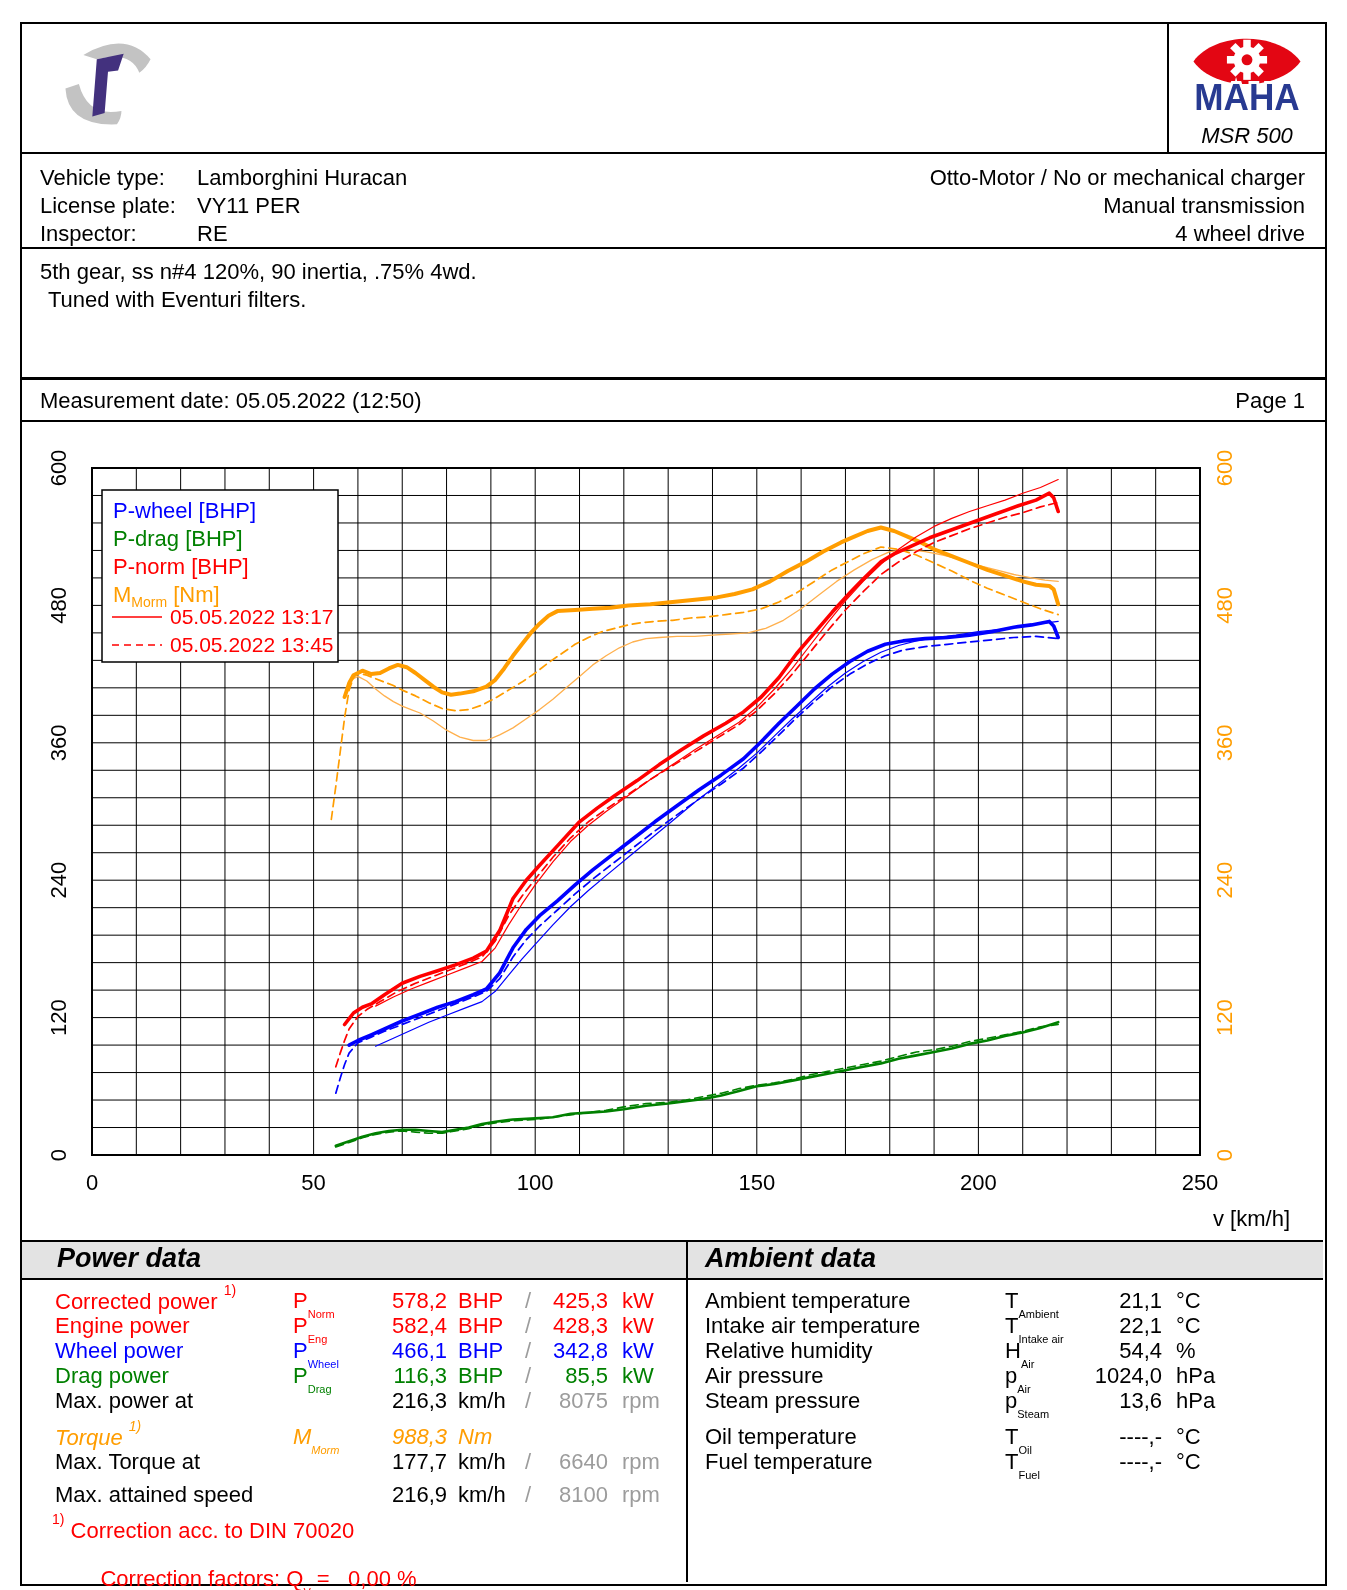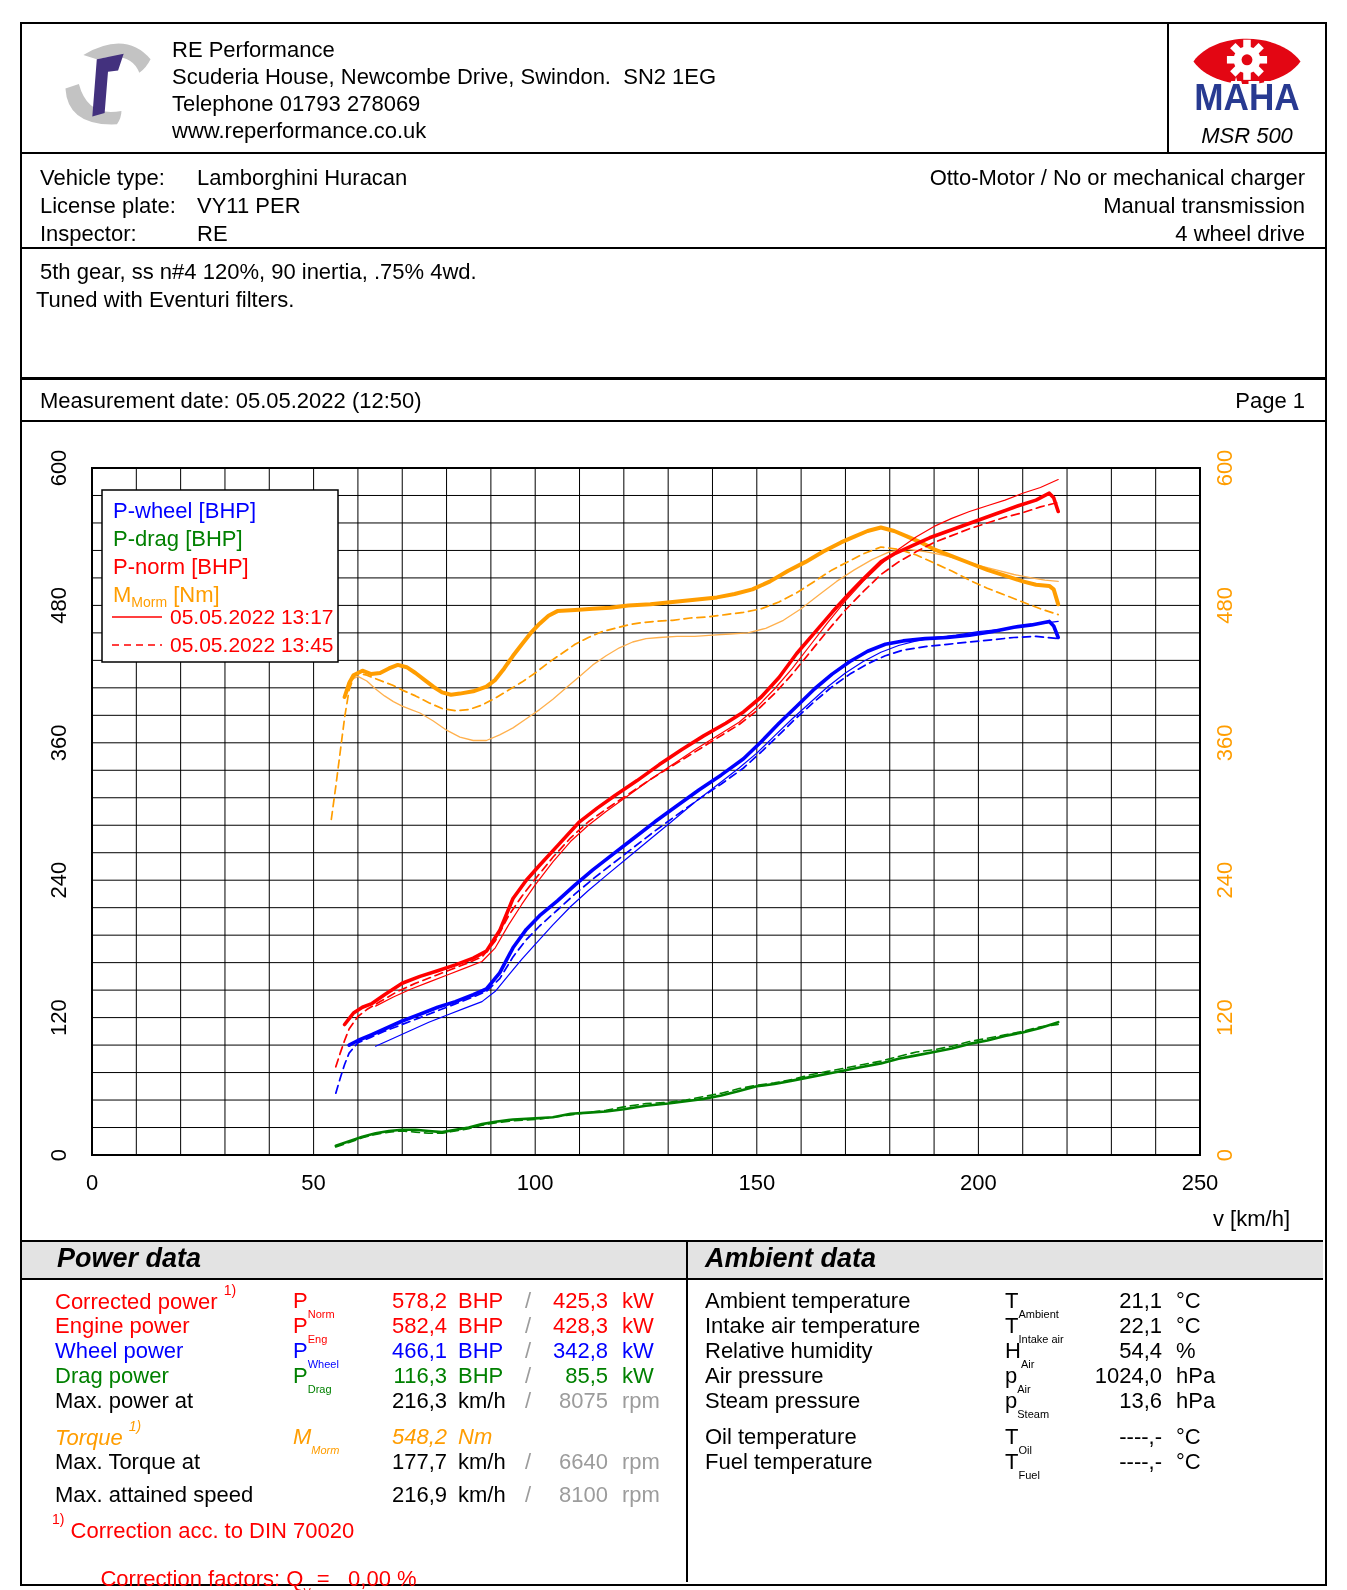--- a/index.html
+++ b/index.html
@@ -36,26 +36,20 @@
 <body>
 
 <div id="page">
   <div class="abs" id="pageborder"></div>
 
   <svg class="abs" style="left:52px;top:30px" width="112" height="108" viewBox="0 0 100 96">
     <path d="M28,22 Q66,0 88,26 Q84,34 78,38 Q70,18 40,26 Z" fill="#c3c3c3"></path>
     <path d="M12,52 Q14,86 58,84 Q62,78 62,72 Q32,78 24,48 Z" fill="#c3c3c3"></path>
     <path d="M40,26 L64,21 L59,36 L50,37 L47,74 L36,77 Z" fill="#43317e"></path>
   </svg>
-  <div class="abs" style="left:172px;top:36px">
-    <div class="t22">RE Performance</div>
-    <div class="t22 pre">Scuderia House, Newcombe Drive, Swindon.  SN2 1EG</div>
-    <div class="t22">Telephone 01793 278069</div>
-    <div class="t22">www.reperformance.co.uk</div>
-  </div>
   <div class="vrule" style="left:1167px;top:22px;width:2px;height:130px"></div>
   <svg class="abs" style="left:1188px;top:28px" width="118" height="92" viewBox="0 0 140 110">
     <path d="M6,40 C32,4 108,4 134,40 C108,76 32,76 6,40 Z" fill="#e30613"></path>
     <g fill="#ffffff">
       <g transform="translate(70,38)">
         <rect x="-4.5" y="-24" width="9" height="12" transform="rotate(0)"></rect>
         <rect x="-4.5" y="-24" width="9" height="12" transform="rotate(45)"></rect>
         <rect x="-4.5" y="-24" width="9" height="12" transform="rotate(90)"></rect>
         <rect x="-4.5" y="-24" width="9" height="12" transform="rotate(135)"></rect>
         <rect x="-4.5" y="-24" width="9" height="12" transform="rotate(180)"></rect>
@@ -78,21 +72,21 @@
   <div class="abs t22" style="left:40px;top:192px">License plate:</div>
   <div class="abs t22" style="left:197px;top:192px">VY11 PER</div>
   <div class="abs t22" style="left:40px;top:220px">Inspector:</div>
   <div class="abs t22" style="left:197px;top:220px">RE</div>
   <div class="abs t22 rightcol" style="left:700px;top:164px;width:605px">Otto-Motor / No or mechanical charger</div>
   <div class="abs t22 rightcol" style="left:700px;top:192px;width:605px">Manual transmission</div>
   <div class="abs t22 rightcol" style="left:700px;top:220px;width:605px">4 wheel drive</div>
   <div class="hrule" style="left:20px;top:247px;width:1305px;height:2px"></div>
 
   <div class="abs t22" style="left:40px;top:258px">5th gear, ss n#4 120%, 90 inertia, .75% 4wd.</div>
-  <div class="abs t22" style="left:36px;top:286px">Tuned with Eventuri filters.</div>
+  <div class="abs t22" style="left:48px;top:286px">Tuned with Eventuri filters.</div>
 
   <div class="hrule" style="left:20px;top:377px;width:1305px;height:3px"></div>
   <div class="abs t22" style="left:40px;top:387px">Measurement date: 05.05.2022 (12:50)</div>
   <div class="abs t22 rightcol" style="left:1000px;top:387px;width:305px">Page 1</div>
   <div class="hrule" style="left:20px;top:420px;width:1305px;height:2px"></div>
 
   <svg id="chart" viewBox="0 0 1347 1590">
       <g stroke="#000" stroke-width="1">
         <line x1="92" y1="468" x2="92" y2="1155"></line>
         <line x1="136.32" y1="468" x2="136.32" y2="1155"></line>
@@ -236,21 +230,21 @@
         <span class="lab">Max. power at</span>
         <span class="v1">216,3</span>
         <span class="u1">km/h</span>
         <span class="sl gray">/</span>
         <span class="v2 gray">8075</span>
         <span class="u2 gray">rpm</span>
       </div>
       <div class="prow c-orange" style="left: 22px; top: 1424px; width: 660px; font-style: italic;">
         <span class="lab">Torque <sup class="s">1)</sup></span>
         <span class="sym">M<sub class="s">Morm</sub></span>
-        <span class="v1">548,2</span>
+        <span class="v1">988,3</span>
         <span class="u1">Nm</span>
       </div>
       <div class="prow c-black" style="left: 22px; top: 1449px; width: 660px;">
         <span class="lab">Max. Torque at</span>
         <span class="v1">177,7</span>
         <span class="u1">km/h</span>
         <span class="sl gray">/</span>
         <span class="v2 gray">6640</span>
         <span class="u2 gray">rpm</span>
       </div>

